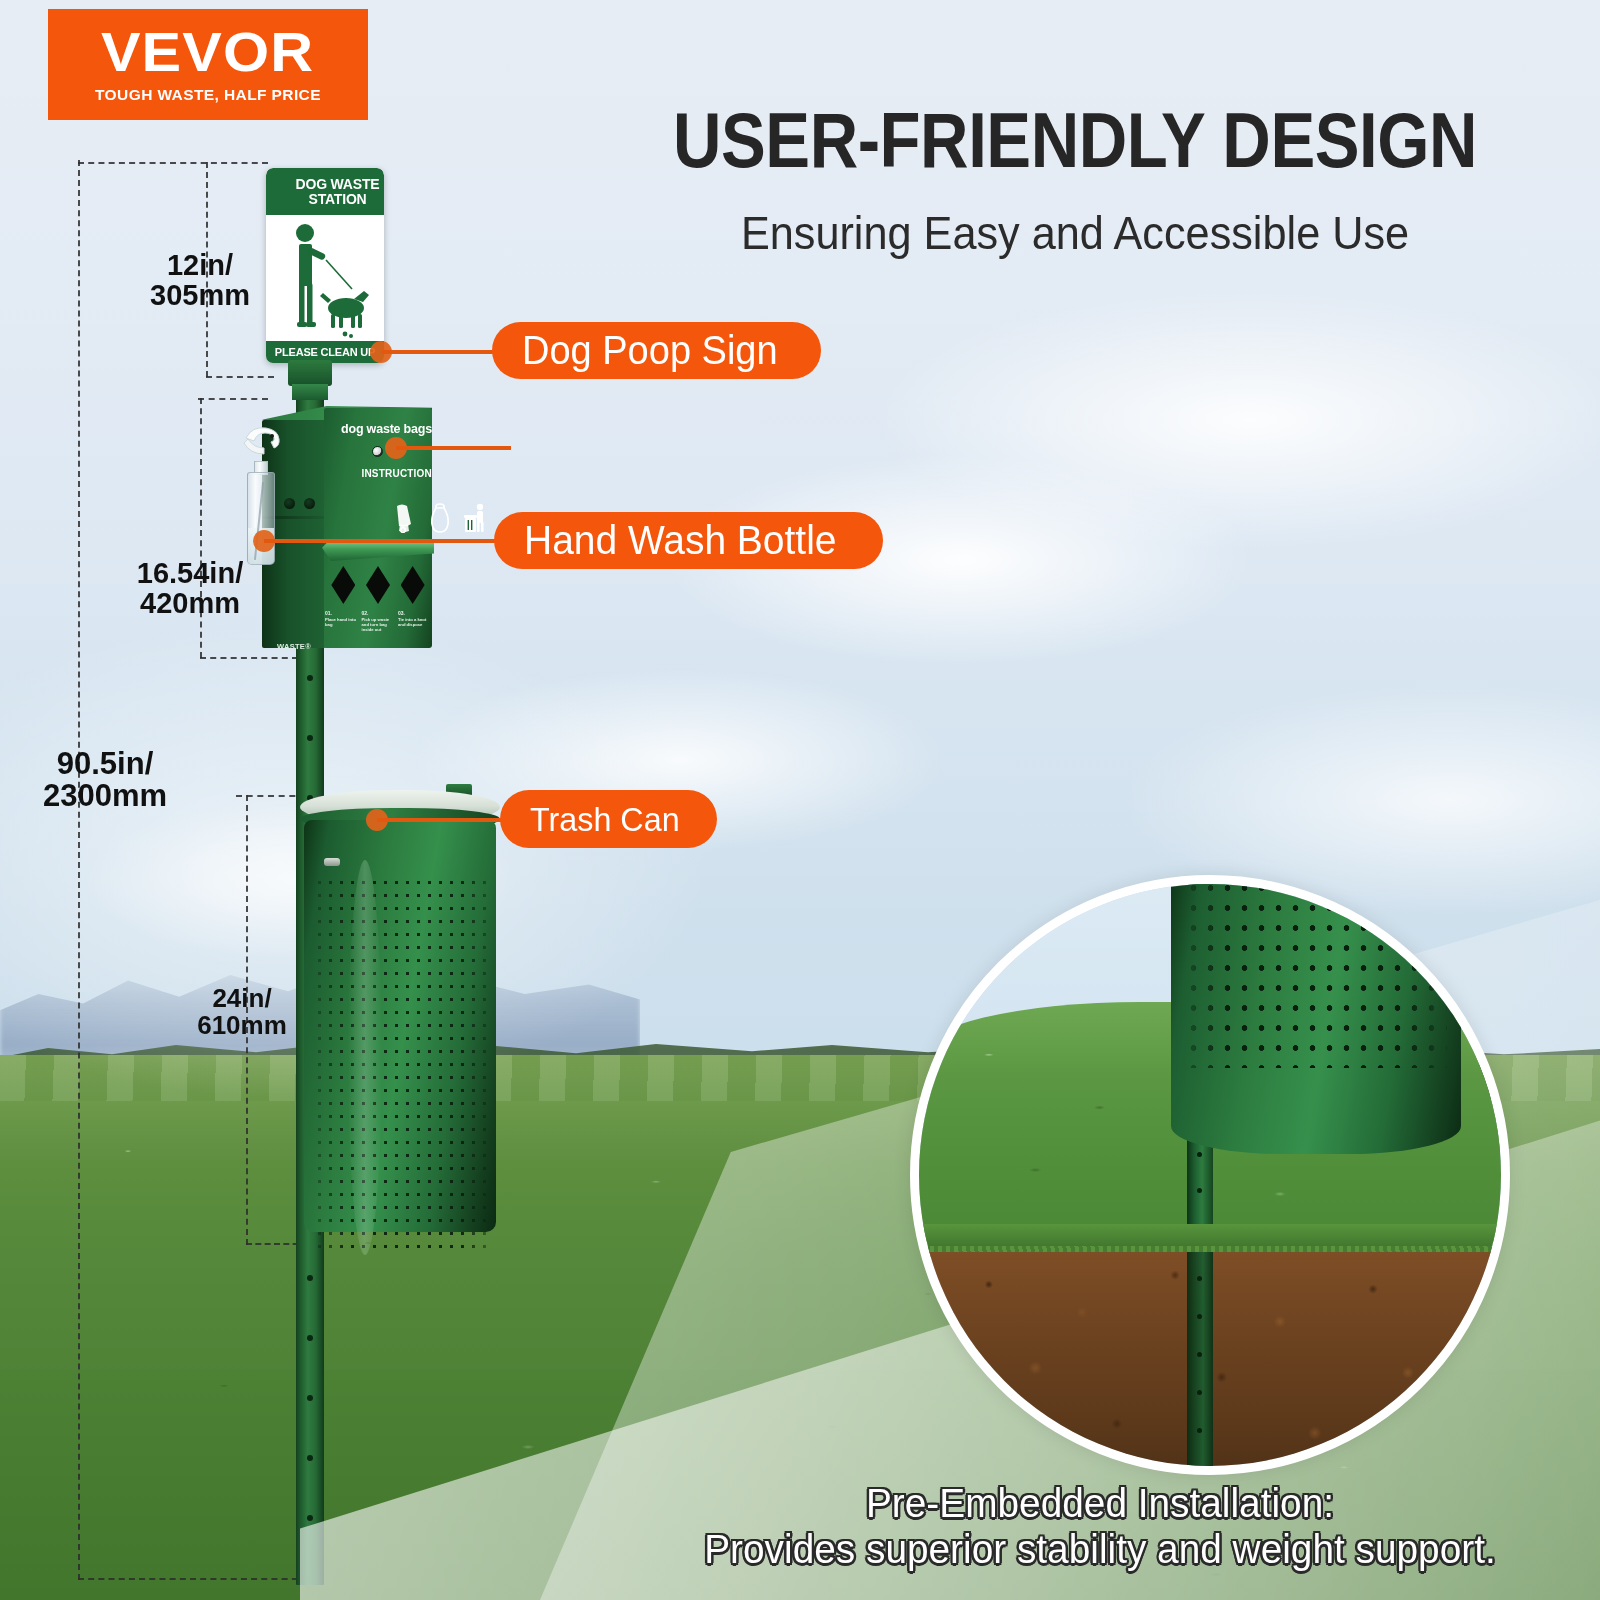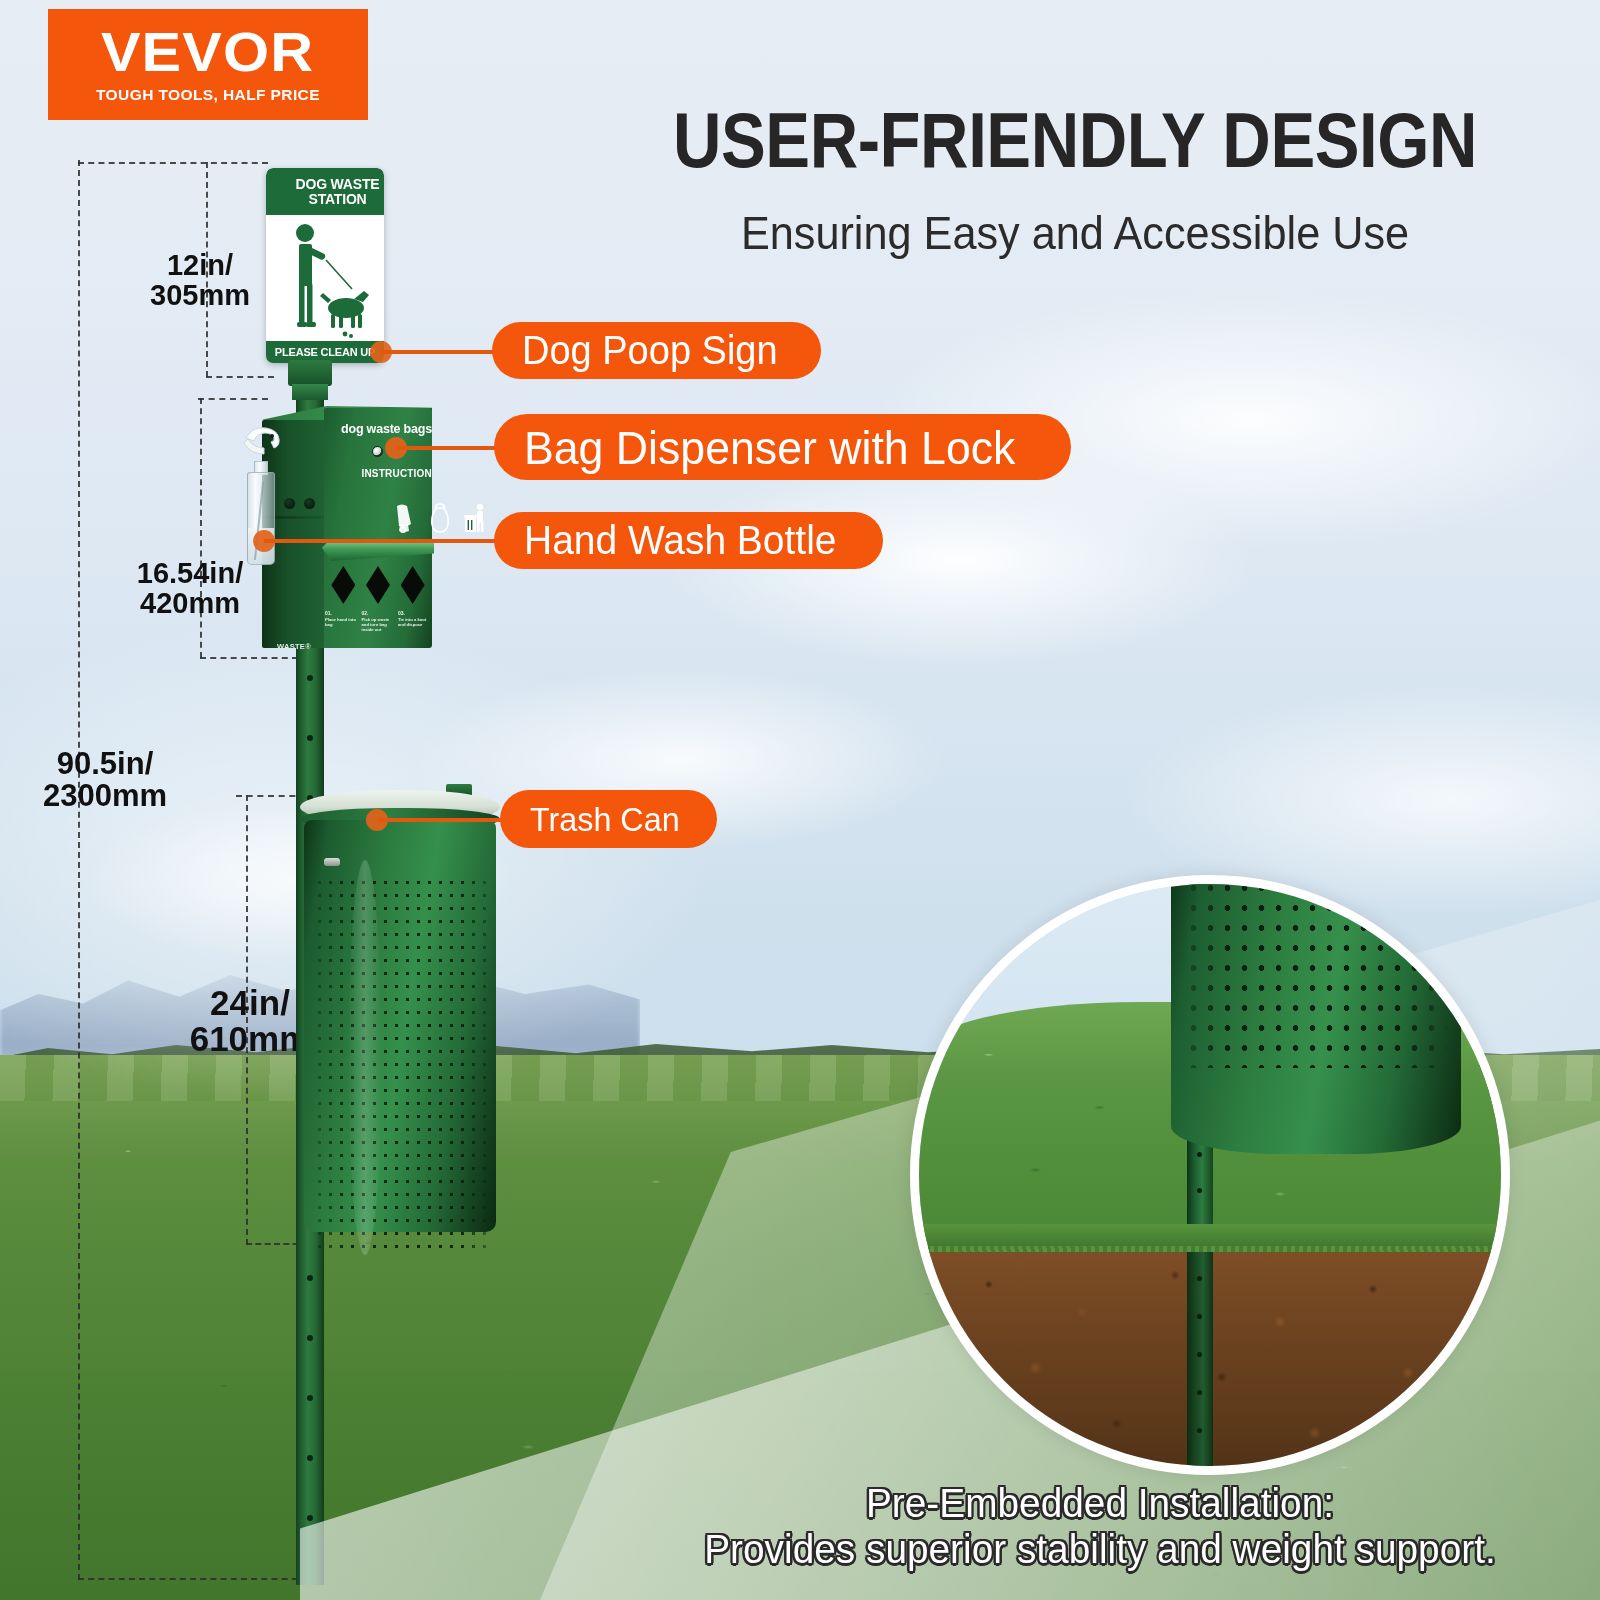--- a/index.html
+++ b/index.html
@@ -418,21 +418,21 @@
   <div class="haze-mountain"></div>
   <div class="treeline"></div>
   <div class="field-far"></div>
   <div class="field-mid"></div>
   <div class="field-near"></div>
   <div class="grass-tex"></div>
   <div class="glow-wash"></div>
 
   <div class="logo-box">
     <div class="logo-word">VEVOR</div>
-    <div class="logo-tag">TOUGH TOOLS, HALF PRICE</div>
+    <div class="logo-tag">TOUGH WASTE, HALF PRICE</div>
   </div>
   <div class="headline">USER-FRIENDLY DESIGN</div>
   <div class="subheadline">Ensuring Easy and Accessible Use</div>
 
   <div class="dash-v" style="left:78px; top:160px; height:1420px;"></div>
   <div class="dim-label" style="left:20px; top:748px; width:170px; font-size:31px;">
     <div>90.5in/</div>
     <div>2300mm</div>
   </div>
 
@@ -448,21 +448,21 @@
   <div class="dash-v" style="left:200px; top:398px; height:260px;"></div>
   <div class="dash-h" style="left:200px; top:657px; width:98px;"></div>
   <div class="dim-label" style="left:90px; top:558px; width:200px; font-size:29px;">
     <div>16.54in/</div>
     <div>420mm</div>
   </div>
 
   <div class="dash-h" style="left:236px; top:795px; width:70px;"></div>
   <div class="dash-v" style="left:246px; top:795px; height:450px;"></div>
   <div class="dash-h" style="left:246px; top:1243px; width:62px;"></div>
-  <div class="dim-label" style="left:160px; top:985px; width:180px; font-size:35px;">
+  <div class="dim-label" style="left:152px; top:985px; width:180px; font-size:26px;">
     <div>24in/</div>
     <div>610mm</div>
   </div>
   <div class="dash-h" style="left:78px; top:1578px; width:230px;"></div>
 
   <div class="product">
 
     <div class="post">
       <div class="post-hole" style="top:320px;"></div>
       <div class="post-hole" style="top:380px;"></div>
@@ -643,23 +643,20 @@
   </div>
 
   <div class="lead-dot" style="left:370px; top:341px;"></div>
   <div class="lead" style="left:381px; top:350px; width:130px;"></div>
   <div class="pill" style="left:492px; top:322px; height:57px; font-size:40px;">
     <span>Dog Poop Sign</span>
   </div>
 
   <div class="lead-dot" style="left:385px; top:437px;"></div>
   <div class="lead" style="left:396px; top:446px; width:115px;"></div>
-  <div class="pill" style="left:494px; top:414px; height:66px; font-size:47px;">
-    <span>Bag Dispenser with Lock</span>
-  </div>
 
   <div class="lead-dot" style="left:253px; top:530px;"></div>
   <div class="lead" style="left:264px; top:539px; width:248px;"></div>
   <div class="pill" style="left:494px; top:512px; height:57px; font-size:41px;">
     <span>Hand Wash Bottle</span>
   </div>
 
   <div class="lead-dot" style="left:366px; top:809px;"></div>
   <div class="lead" style="left:377px; top:818px; width:140px;"></div>
   <div class="pill" style="left:500px; top:790px; height:58px; font-size:34px;">

